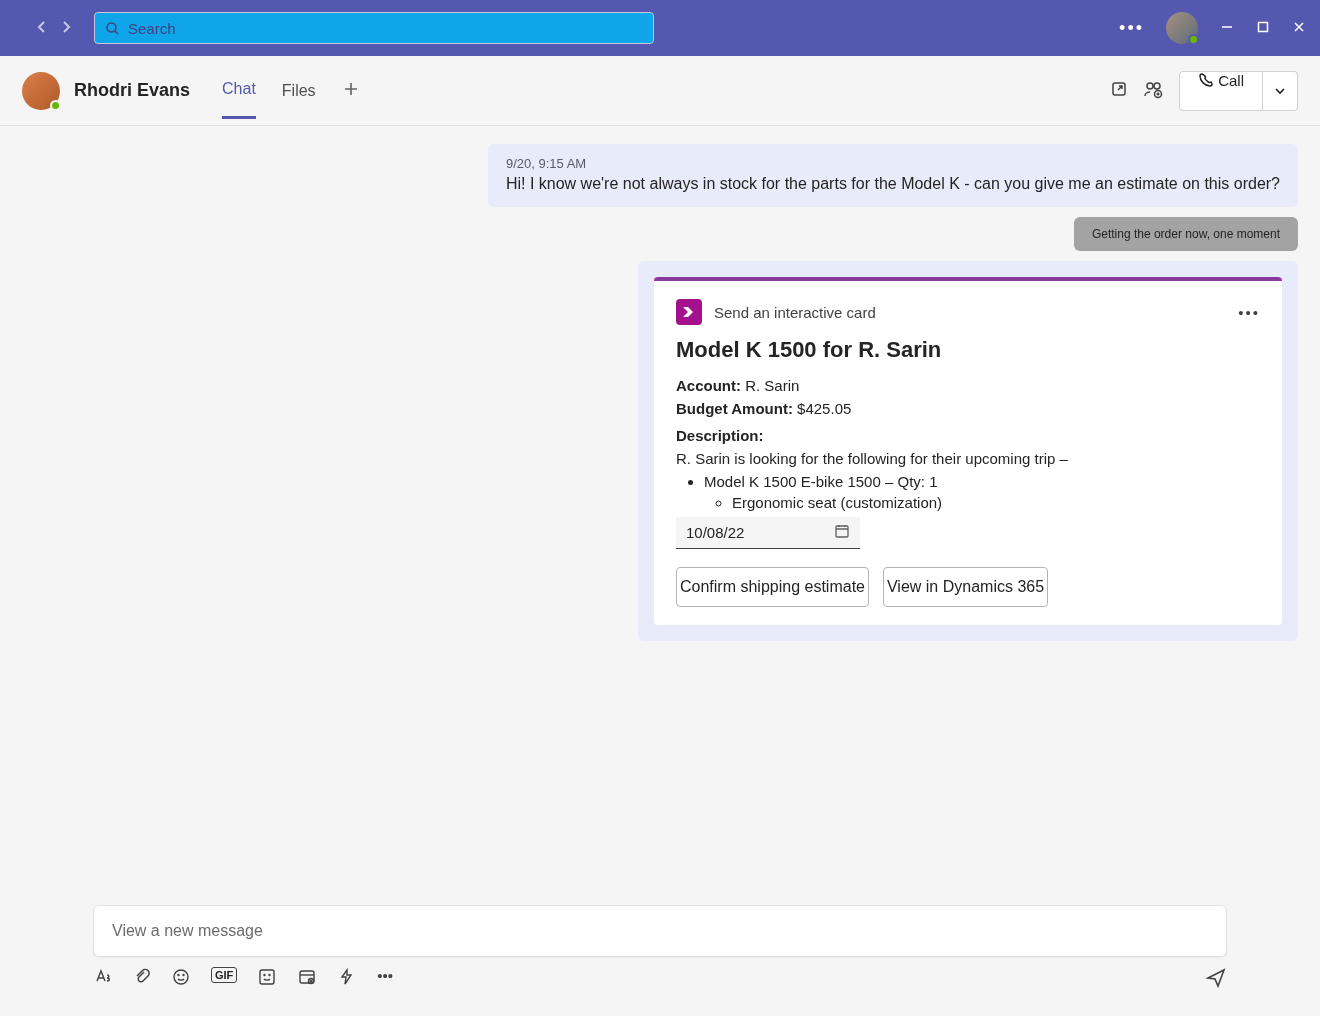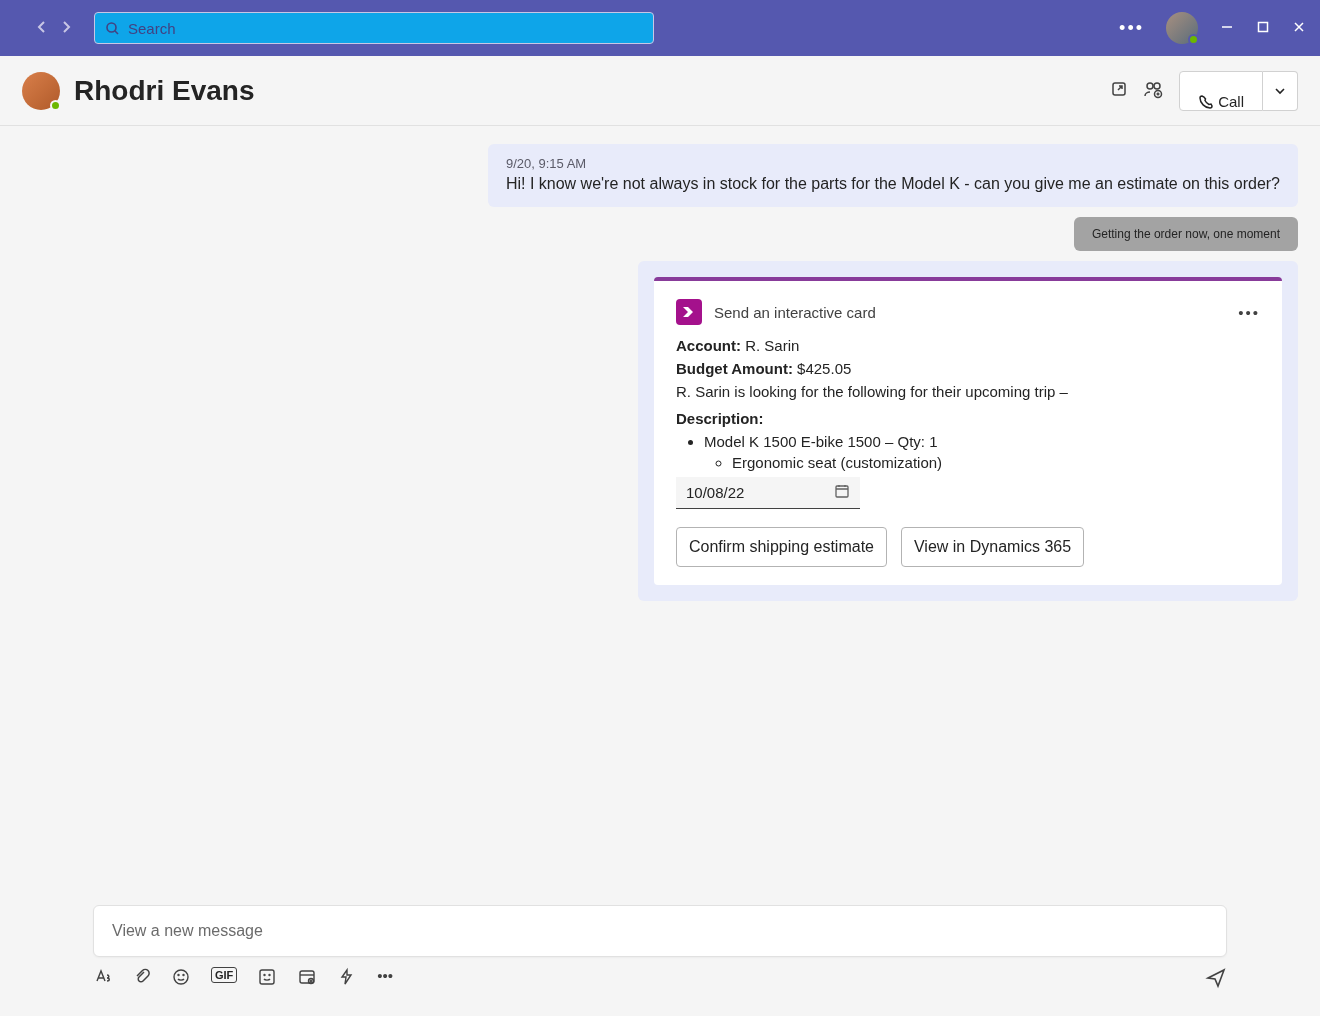--- a/index.html
+++ b/index.html
@@ -10,28 +10,28 @@
   .searchbox { flex:0 0 560px; height:32px; background:#0ea5e9; border:1px solid #c8c6e5; border-radius:4px; display:flex; align-items:center; padding:0 10px; color:#424282; font-size:15px;}
   .searchbox svg{margin-right:8px; stroke:#424282;}
   .titlebar .right { margin-left:auto; display:flex; align-items:center; gap:22px;}
   .titlebar .right .dots{color:#fff; letter-spacing:2px; font-size:18px;}
   .avatar-sm { width:32px; height:32px; border-radius:50%; background:linear-gradient(135deg,#a89080,#5a6c7a); position:relative;}
   .presence{width:11px;height:11px;border-radius:50%;background:#6bb700;position:absolute;bottom:-1px;right:-1px;border:2px solid #5558af;}
   .winbtn svg{stroke:#fff;}
   .chatheader{ background:#f5f5f5; border-bottom:1px solid #e1e1e1; height:70px; display:flex; align-items:center; padding:0 22px;}
   .chatheader .avatar{ width:38px; height:38px; border-radius:50%; background:linear-gradient(135deg,#d97f4a,#b05a2a); position:relative; margin-right:14px;}
   .chatheader .avatar .presence{border-color:#f5f5f5;}
-  .chatheader h1{font-size:28px; font-weight:700; margin:0 32px 0 0;text-align:right;}
+  .chatheader h1{font-size:18px; font-weight:700; margin:0 32px 0 0;text-align:right;}
   .tabs{display:flex; gap:26px; align-items:center;}
   .tab{font-size:16px; color:#4f4f4f; padding:18px 0; cursor:pointer;}
   .tab.active{color:#5558af; border-bottom:3px solid #5558af; font-weight:400;}
   .tab.plus svg{stroke:#616161;}
   .chatheader .right{margin-left:auto; display:flex; gap:14px; align-items:center;}
   .iconbtn svg{stroke:#424242;}
-  .callbtn{border:1px solid #d1d1d1; border-radius:4px 0 0 4px; background:#fff; height:40px; padding:0 18px; display:flex; align-items:flex-end; gap:4px; font-size:15px;}
+  .callbtn{border:1px solid #d1d1d1; border-radius:4px 0 0 4px; background:#fff; height:40px; padding:0 18px; display:flex; align-items:flex-start; gap:4px; font-size:15px;}
   .callbtn svg{stroke:#242424;}
   .callmore{border:1px solid #d1d1d1; border-left:none; border-radius:0 4px 4px 0; background:#fff; height:40px; padding:0 10px; display:flex; align-items:center;}
   .chatbody{ padding:18px 22px; background:#f5f5f5; height:calc(1016px - 56px - 70px - 110px); overflow:auto;}
   .clr{clear:both;}
   .msg-inc{ background:#e8ebfa; border-radius:6px; padding:12px 18px 14px; max-width:840px; float:right; margin-left:300px; }
   .msg-inc .ts{font-size:13px; color:#5b5b68; margin-bottom:4px;}
   .msg-inc .text{font-size:16px;}
   .msg-out{ background:#a3a3a3; border-radius:6px; padding:10px 18px; float:right; margin-top:10px; font-size:12px;text-align:right;}
   .cardwrap{ background:#e8ebfa; border-radius:6px; padding:16px; float:right; margin-top:10px; width:660px; }
   .card{ background:#fff; border-top:4px solid #883b9a; border-radius:4px; padding:18px 22px;}
@@ -41,21 +41,21 @@
   .cardhead .label{font-size:15px; color:#424242;}
   .cardhead .dots{margin-left:auto; color:#424242; letter-spacing:2px;}
   .card h2{font-size:22px; font-weight:700; margin:4px 0 14px;}
   .card .field{font-size:15px; margin-bottom:6px;}
   .card .field b,.card b{font-weight:700;}
   ul.l1{margin:4px 0 4px 10px; padding-left:18px;}
   ul.l2{margin:4px 0 4px 10px; padding-left:18px;}
   ul li{margin-bottom:4px;}
   .datebox{border:none; border-bottom:1px solid #424242; background:#f5f5f5; padding:6px 10px; width:184px; display:flex; justify-content:space-between; align-items:center; margin-top:6px; font-size:15px;}
   .cardbtns{display:flex; gap:14px; margin-top:18px;}
-  .cardbtn{border:1px solid #b3b3b3; background:#fff; border-radius:4px; padding:10px 12px; font-size:16px; cursor:pointer;}
+  .cardbtn{border:1px solid #b3b3b3; background:#fff; border-radius:4px; padding:10px 3px; font-size:16px; cursor:pointer;}
   .composer{position:absolute; bottom:24px; left:93px; right:93px;}
   .inputbox{background:#fff; border:1px solid #e1e1e1; border-radius:6px; padding:16px 18px; font-size:16px; color:#6b6b6b; box-shadow:0 1px 2px rgba(0,0,0,.04);}
   .comptool{display:flex; gap:20px; margin-top:10px; align-items:flex-start;}
   .comptool .send{margin-left:auto;}
   .comptool svg{stroke:#424242;}
   .comptool .gif{font-size:11px; font-weight:700; border:1.5px solid #424242; border-radius:3px; padding:1px 3px;}
 </style>
 </head>
 <body>
 
@@ -90,20 +90,27 @@
           <path d="M3 3l8 8M11 3l-8 8"></path>
         </svg></span>
   </div>
 </div>
 
 <div class="chatheader">
   <span class="avatar">
       <span class="presence"></span>
     </span>
   <h1>Rhodri Evans</h1>
+  <div class="tabs">
+    <span class="tab active">Chat</span>
+    <span class="tab">Files</span>
+    <span class="tab plus"><svg width="18" height="18" fill="none" stroke-width="1.6">
+          <path d="M9 3v12M3 9h12"></path>
+        </svg></span>
+  </div>
   <div class="right">
     <span class="iconbtn"><svg width="20" height="20" fill="none" stroke-width="1.5">
           <rect x="4" y="4" width="12" height="12" rx="2"></rect>
           <path d="M9 11l4-4M13 10V7h-3"></path>
         </svg></span>
     <span class="iconbtn"><svg width="22" height="20" fill="none" stroke-width="1.5">
           <circle cx="7" cy="7" r="3"></circle>
           <circle cx="14" cy="7" r="3"></circle>
           <path d="M2 17c0-2.5 2.5-4 5-4"></path>
           <circle cx="15" cy="15" r="3.5"></circle>
@@ -139,24 +146,25 @@
     <div class="card">
       <div class="cardhead">
         <span class="appicon">
             <svg width="14" height="14" viewBox="0 0 14 14">
               <path d="M1 2l5 5-5 5h5l5-5-5-5z"></path>
             </svg>
           </span>
         <span class="label">Send an interactive card</span>
         <span class="dots">•••</span>
       </div>
+      <h2>Model K 1500 for R. Sarin</h2>
       <div class="field"><b>Account:</b> <span>R. Sarin</span></div>
       <div class="field"><b>Budget Amount:</b> <span>$425.05</span></div>
+      <div class="field" style="margin-top:10px;"><b>Description:</b></div>
       <div class="field">R. Sarin is looking for the following for their upcoming trip –</div>
-      <div class="field" style="margin-top:10px;"><b>Description:</b></div>
       <ul class="l1">
           <li>Model K 1500 E-bike 1500 – Qty: 1</li>
         <ul class="l2">
             <li>Ergonomic seat (customization)</li>
           </ul>
       </ul>
       <div class="datebox">
         <span>10/08/22</span>
         <span><svg width="16" height="16" fill="none" stroke="#616161" stroke-width="1.3">
               <rect x="2" y="3" width="12" height="11" rx="1"></rect>

